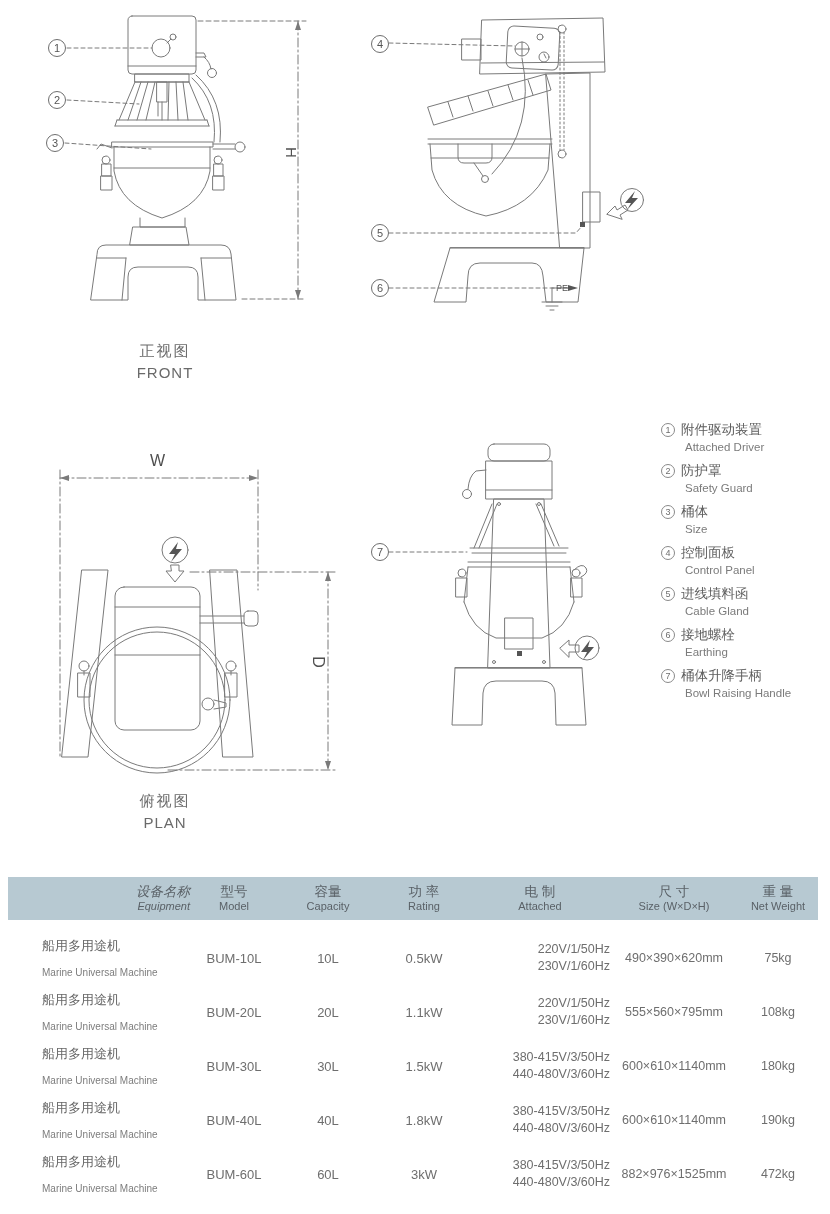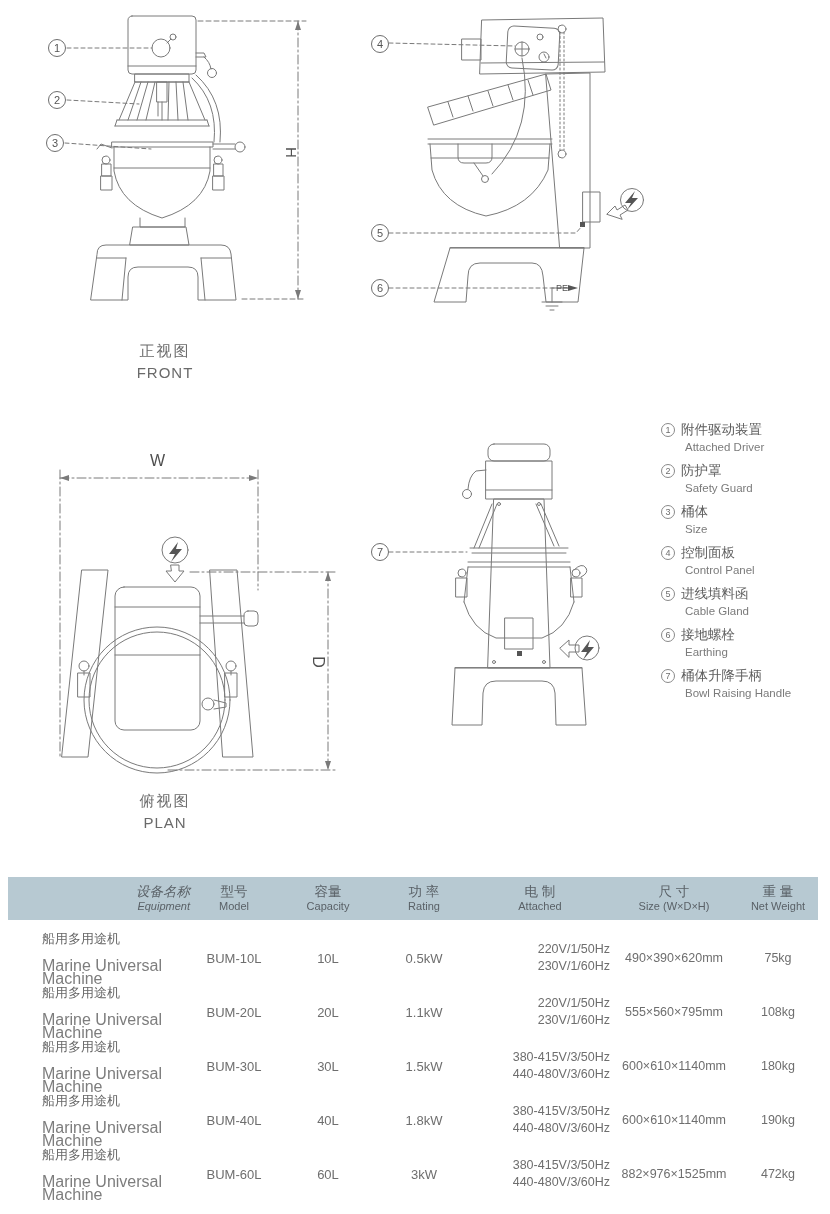--- a/index.html
+++ b/index.html
@@ -29,21 +29,21 @@
   .th{text-align:center;color:#5a6167;line-height:1.2;}
   .th .cn{font-size:13.5px;}
   .th .en{font-size:11px;}
   .th.first{text-align:right;padding-left:28px;font-style:italic;}
   .trow{display:grid;grid-template-columns:182px 88px 100px 92px 140px 128px 80px;
         height:54px;align-items:center;color:#6e6e6e;}
   .trow.gap{margin-top:11px;}
   .td{text-align:center;font-size:13px;}
   .td.first{text-align:left;padding-left:34px;}
   .td .cn{font-size:13px;color:#666;line-height:16px;}
-  .td .en{font-size:16px;color:#7d7d7d;line-height:13px;margin-top:12px;}
+  .td .en{font-size:10px;color:#7d7d7d;line-height:13px;margin-top:12px;}
   .td.volt{font-size:12.5px;line-height:1.4;text-align:right;}
   .td.size,.td.wt{font-size:12.5px;}
 </style>
 </head>
 <body>
 
 <div class="page">
 
   <svg class="view-svg" style="left:40px;top:8px;" width="280" height="300" viewBox="0 0 280 300">
     <g stroke="#7a7a7a" fill="none" stroke-width="1" stroke-linecap="round" stroke-linejoin="round">

